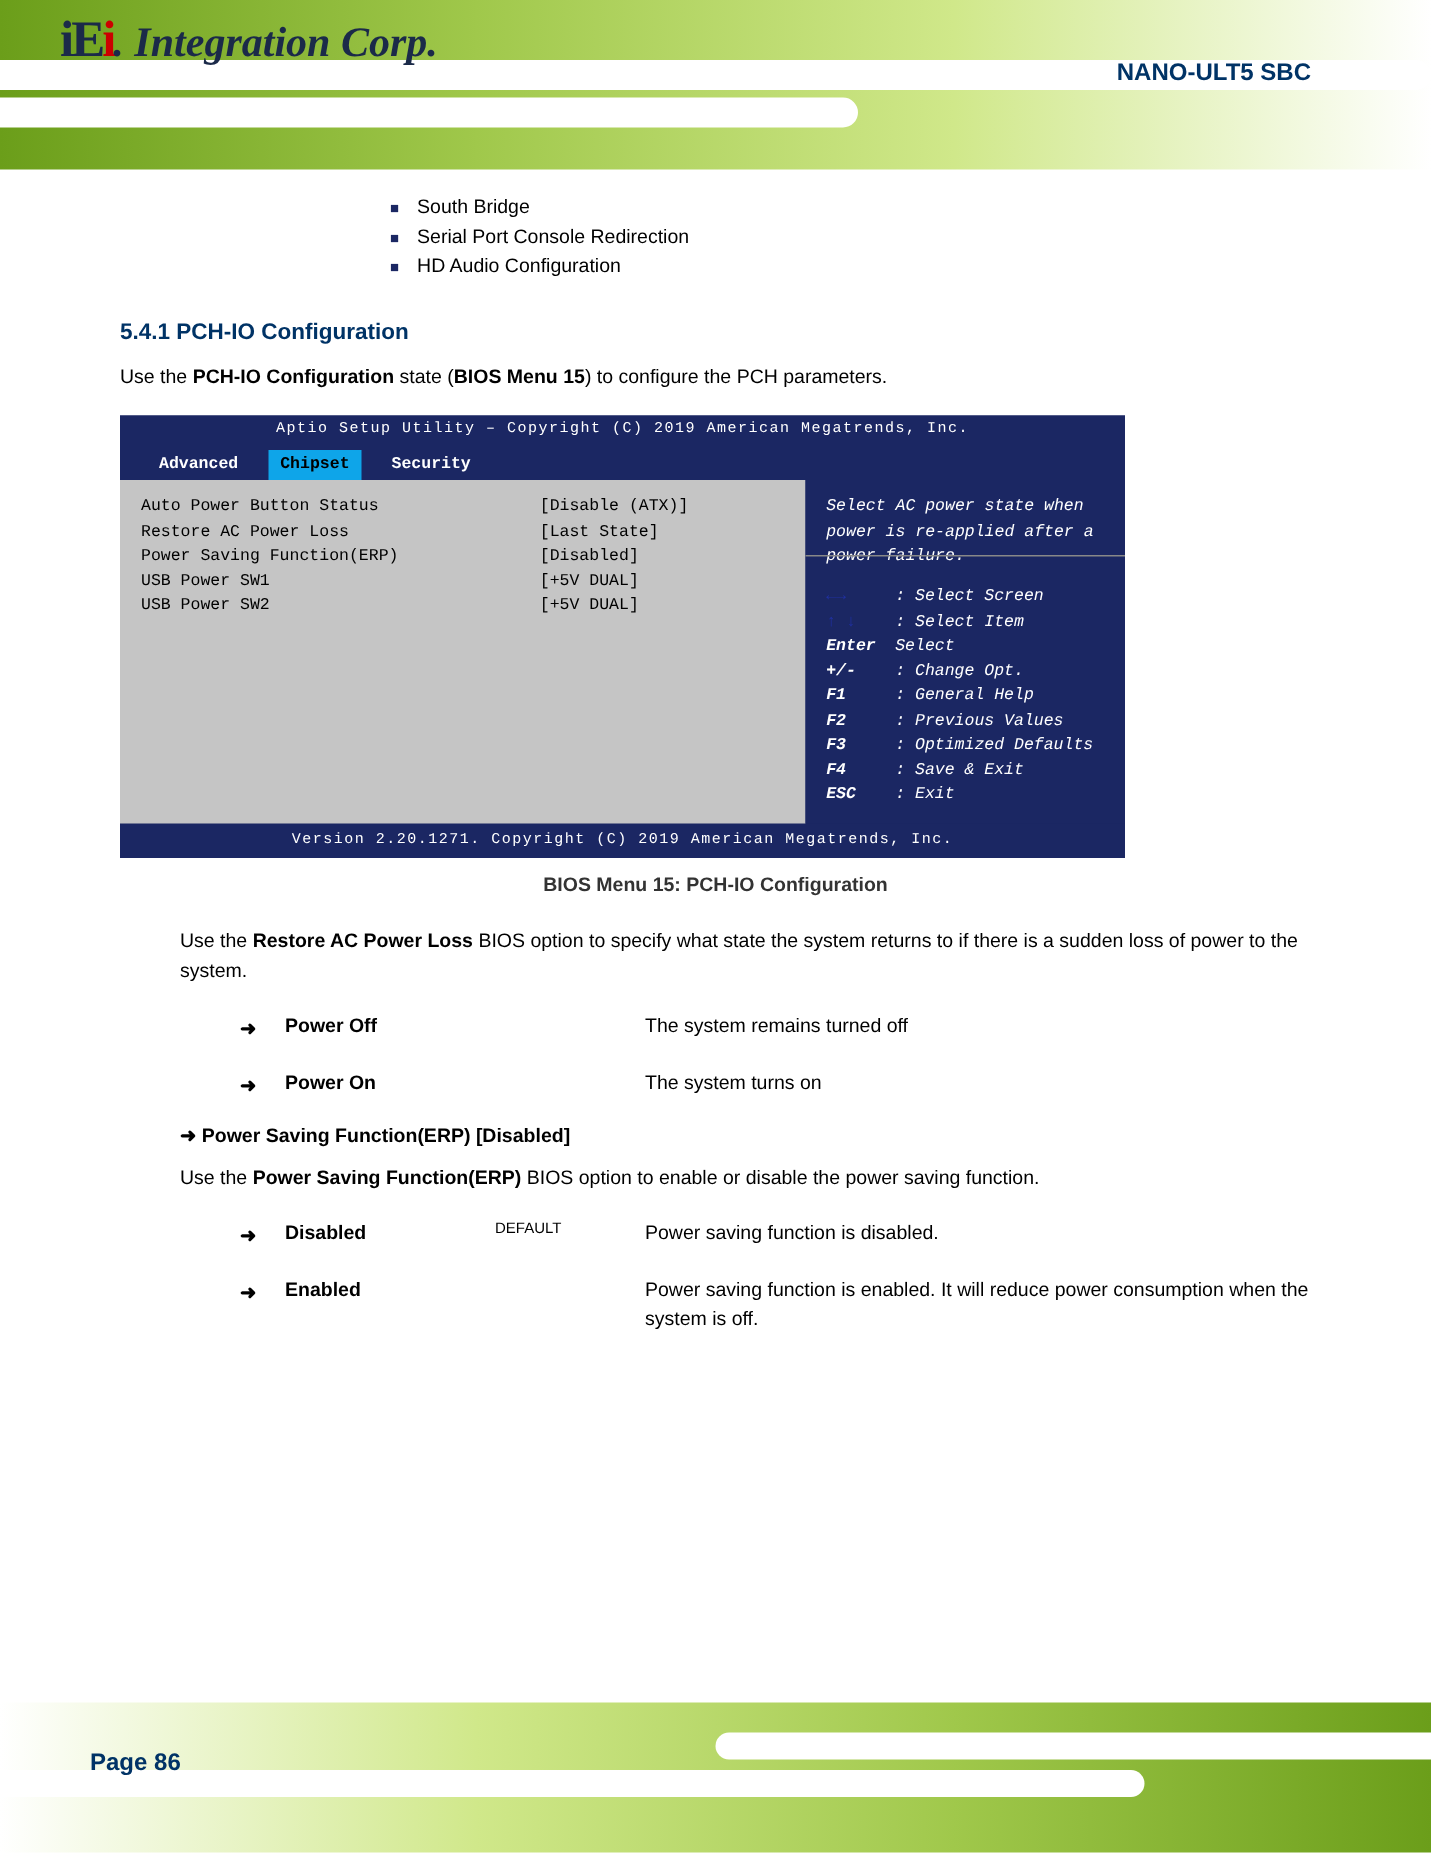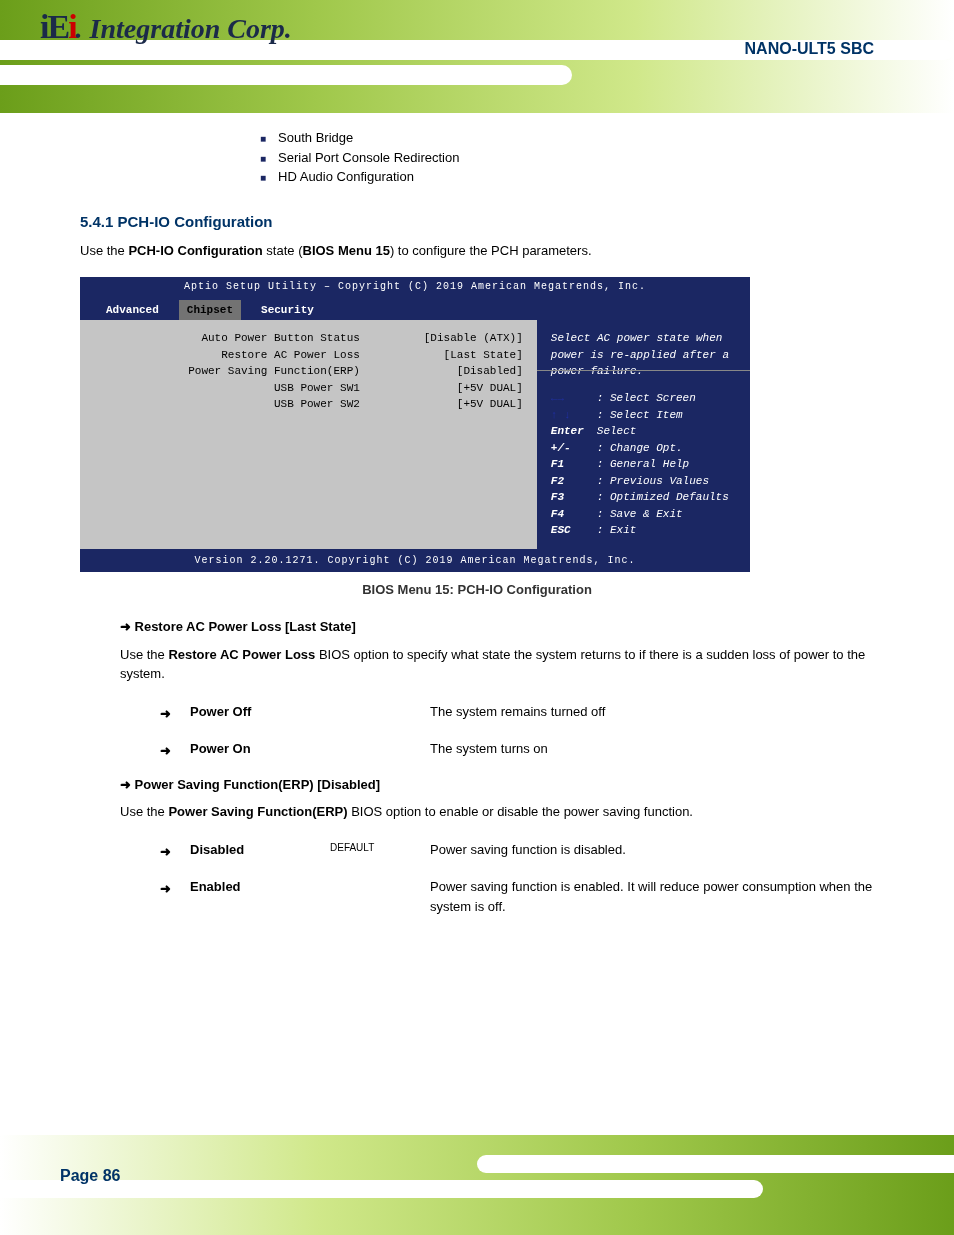--- a/index.html
+++ b/index.html
@@ -12,28 +12,28 @@
 .logo .red { color:#c00; }
 .doc-title { position:absolute; top:40px; right:80px; font-size:16px; font-weight:bold; color:#003366; z-index:3; }
 .content { position:relative; padding:120px 80px 160px 80px; font-size:13px; line-height:1.5; }
 .squares { list-style:none; padding-left:180px; margin:8px 0 20px 0; }
 .squares li::before { content:"■"; color:#1b2763; font-size:10px; margin-right:12px; }
 .section-title { color:#003366; font-size:15px; font-weight:bold; margin:24px 0 8px 0; }
 .body-text { margin:8px 0 16px 0;}
 .bios { width:670px; margin:8px 0 8px 0; font-family: "Courier New", monospace; font-size:11px; background:#1b2763; color:#fff; }
 .bios .tabs { display:flex; background:#1b2763; color:#fff; padding:4px 18px 0 18px; gap:12px; font-weight:bold; }
 .bios .tabs span { padding:2px 8px;text-align:right; }
-.bios .tabs .active { background:#737373; color:#000; }
+.bios .tabs .active { background:#0ea5e9; color:#000; }
 .bios .top-bar { background:#1b2763; color:#fff; padding:2px 18px; font-size:10px; letter-spacing:1px; text-align:center; }
 .bios .inner { display:flex; }
 .bios .left { flex:0 0 64%; background:#c5c5c5; color:#000; padding:10px 14px; }
 .bios .right { flex:1; background:#1b2763; color:#fff; padding:10px 14px; position:relative;font-style:italic; }
 .bios .right::before { content:""; position:absolute; top:50px; left:0; right:0; border-top:1px solid #888; }
 .bios .bottom { background:#1b2763; color:#fff; padding:4px 36px; font-size:10px; text-align:center; letter-spacing:1px; }
-.bios-row { display:flex;text-align:right; }
+.bios-row { display:flex; }
 .bios-row .k { flex:0 0 62%; }
 .bios-row .v { flex:1; }
 .help-row { display:flex; }
 .help-row .sym { flex:0 0 46px; font-weight:bold; }
 .arrow-blue { color:#2030a0; font-weight:bold; }
 .menu-label { text-align:center; color:#333; margin:4px 0 18px 0; font-weight:bold;}
 .opt-block { margin:16px 0 16px 40px; }
 .opt-head { font-weight:bold; }
 .opt-head::before { content:"➜ "; font-family: Arial; font-weight:bold; }
 .sub-opt { margin:18px 0 6px 40px; position:relative; }
@@ -138,21 +138,20 @@
               <span>: Exit</span>
             </div>
       </div>
     </div>
     <div class="bottom">Version 2.20.1271. Copyright (C) 2019 American Megatrends, Inc.</div>
   </div>
 
   <div class="menu-label">BIOS Menu 15: PCH-IO Configuration</div>
 
   <div class="opt-block">
-    <div class="opt-head">Restore AC Power Loss [Last State]</div>
     <div class="body-text"><span>Use the </span><b>Restore AC Power Loss</b><span> BIOS option to specify what state the system returns to if there is a sudden loss of power to the system.</span></div>
     <div class="sub-opt">
       <span class="arrow">➜</span>
       <div class="tbl">
         <div class="label"><b>Power Off</b></div>
         <div class="def"></div>
         <div class="desc">The system remains turned off</div>
       </div>
     </div>
     <div class="sub-opt">

